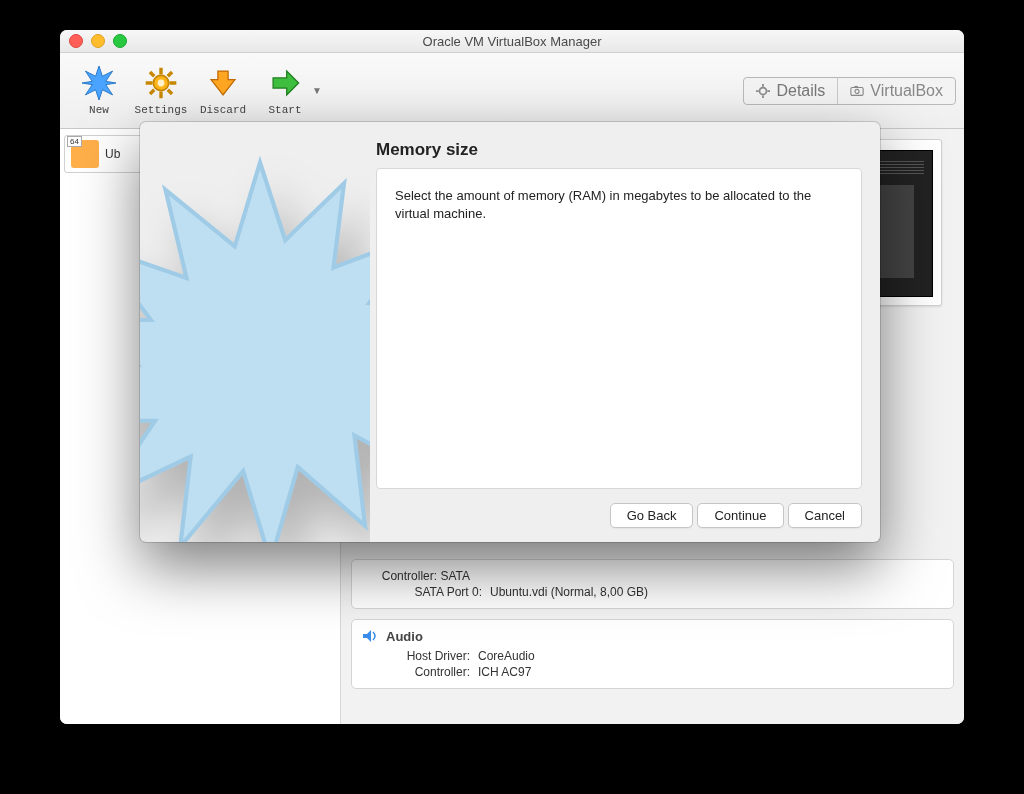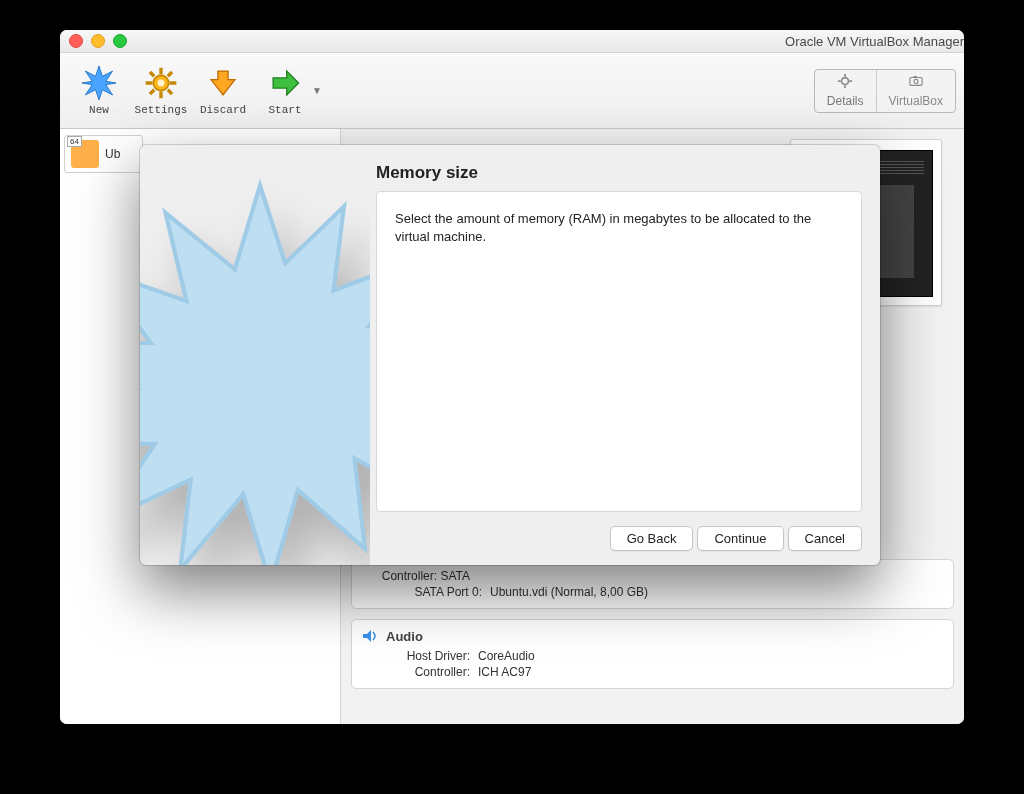--- a/index.html
+++ b/index.html
@@ -5,28 +5,28 @@
   html,body{margin:0;padding:0;height:100%;background:#000;font-family:-apple-system,"Helvetica Neue",Arial,sans-serif;font-size:13px;color:#333;}
   .screen{position:relative;width:1024px;height:794px;background:#000;}
   .window{position:absolute;left:60px;top:30px;width:904px;height:694px;background:#ececec;border-radius:7px;box-shadow:0 30px 60px rgba(0,0,0,.45),0 0 0 1px rgba(0,0,0,.2);overflow:hidden;}
   
   .titlebar{height:22px;background:linear-gradient(#f7f7f7,#e8e8e8);border-bottom:1px solid #cfcfcf;display:flex;align-items:center;position:relative;}
   .tl{display:flex;gap:8px;margin-left:9px;}
   .tldot{width:12px;height:12px;border-radius:50%;}
   .tldot.r{background:#ff5f57;border:1px solid #e04640;}
   .tldot.y{background:#ffbd2e;border:1px solid #dfa023;}
   .tldot.g{background:#28c940;border:1px solid #17a82e;}
-  .title{position:absolute;left:0;right:0;text-align:right;font-size:13px;color:#4a4a4a;}
+  .title{position:absolute;left:0;right:0;text-align:center;font-size:13px;color:#4a4a4a;}
   
   .toolbar{height:75px;background:linear-gradient(#f9f9f9,#efefef);border-bottom:1px solid #c8c8c8;display:flex;align-items:center;padding:0 8px;position:relative;}
   .tbtn{display:flex;flex-direction:column;align-items:center;width:62px;font-size:11px;color:#444;cursor:default;font-family:Liberation Mono, monospace;}
   .ticon{width:34px;height:34px;margin-bottom:4px;display:flex;align-items:center;justify-content:center;}
   .spacer{flex:1;}
   .seg{display:flex;border:1px solid #b9b9b9;border-radius:4px;overflow:hidden;background:#f3f3f3;}
-  .segbtn{display:flex;align-items:center;gap:6px;padding:4px 12px;font-size:12px;color:#888;flex-direction:column;}
+  .segbtn{display:flex;align-items:center;gap:6px;padding:4px 12px;font-size:16px;color:#888;}
   .segbtn.active{color:#777;}
   .segbtn+.segbtn{border-left:1px solid #c9c9c9;}
   .segicn{width:14px;height:14px;display:inline-flex;align-items:center;justify-content:center;}
   .startarrow{font-size:10px;color:#777;margin-left:-4px;align-self:center;}
   
   .body{display:flex;height:calc(100% - 97px);}
   .sidebar{width:280px;background:#fff;border-right:1px solid #d7d7d7;padding-top:4px;}
   .vmrow{display:flex;align-items:center;gap:6px;padding:4px 6px;background:#fff;border:1px solid #d0d0d0;border-radius:3px;margin:2px 4px;width:65px;}
   .vmico{width:28px;height:28px;background:#ffb04a;border-radius:3px;position:relative;}
   .vmico:before{content:"64";position:absolute;top:-4px;left:-4px;background:#fff;border:1px solid #aaa;font-size:8px;padding:0 2px;}
@@ -36,21 +36,21 @@
   .panel .row{display:flex;gap:8px;font-size:12px;color:#333;padding:1px 0;}
   .panel .lab{min-width:108px;}
   .phead{display:flex;align-items:center;gap:8px;font-weight:600;color:#444;font-size:13px;margin-bottom:4px;}
   .audioico{width:16px;height:16px;}
   
   .preview{position:absolute;right:22px;top:10px;width:130px;height:145px;background:#fff;border:1px solid #d1d1d1;border-radius:3px;box-shadow:0 1px 2px rgba(0,0,0,.1);padding:10px;}
   .previmg{width:100%;height:100%;background:#222;border:1px solid #000;position:relative;}
   .previmg:before{content:"";position:absolute;top:10px;left:8px;right:8px;height:14px;background:repeating-linear-gradient(#555,#555 1px,transparent 1px,transparent 3px);}
   .previmg:after{content:"";position:absolute;top:34px;left:18px;right:18px;bottom:18px;background:#444;}
   
-  .dialog{position:absolute;left:140px;top:145px;width:740px;height:420px;background:#efefef;border-radius:6px;box-shadow:0 25px 60px rgba(0,0,0,.5),0 0 0 1px rgba(0,0,0,.15);overflow:hidden;display:flex;}
+  .dialog{position:absolute;left:140px;top:122px;width:740px;height:420px;background:#efefef;border-radius:6px;box-shadow:0 25px 60px rgba(0,0,0,.5),0 0 0 1px rgba(0,0,0,.15);overflow:hidden;display:flex;}
   .dlgleft{width:230px;position:relative;overflow:hidden;}
   .dlgright{flex:1;padding:18px 18px 14px 6px;display:flex;flex-direction:column;}
   .dlgh{font-size:17px;font-weight:700;margin:0 0 8px 0;color:#222;}
   .dlgbox{flex:1;background:#fff;border:1px solid #d7d7d7;border-radius:4px;padding:18px;font-size:13px;color:#232323;}
   .dlgp{margin:0 0 14px 0;line-height:1.35;}
   .sliderwrap{display:flex;align-items:center;gap:14px;margin-top:6px;}
   .slider{flex:1;position:relative;}
   .track{height:4px;background:#bcbcbc;border-radius:2px;position:relative;}
   .bands{height:8px;margin-top:4px;display:flex;border-radius:1px;overflow:hidden;}
   .band{height:100%;background-image:repeating-linear-gradient(90deg,rgba(0,0,0,.18) 0 1px,transparent 1px 5px);}

